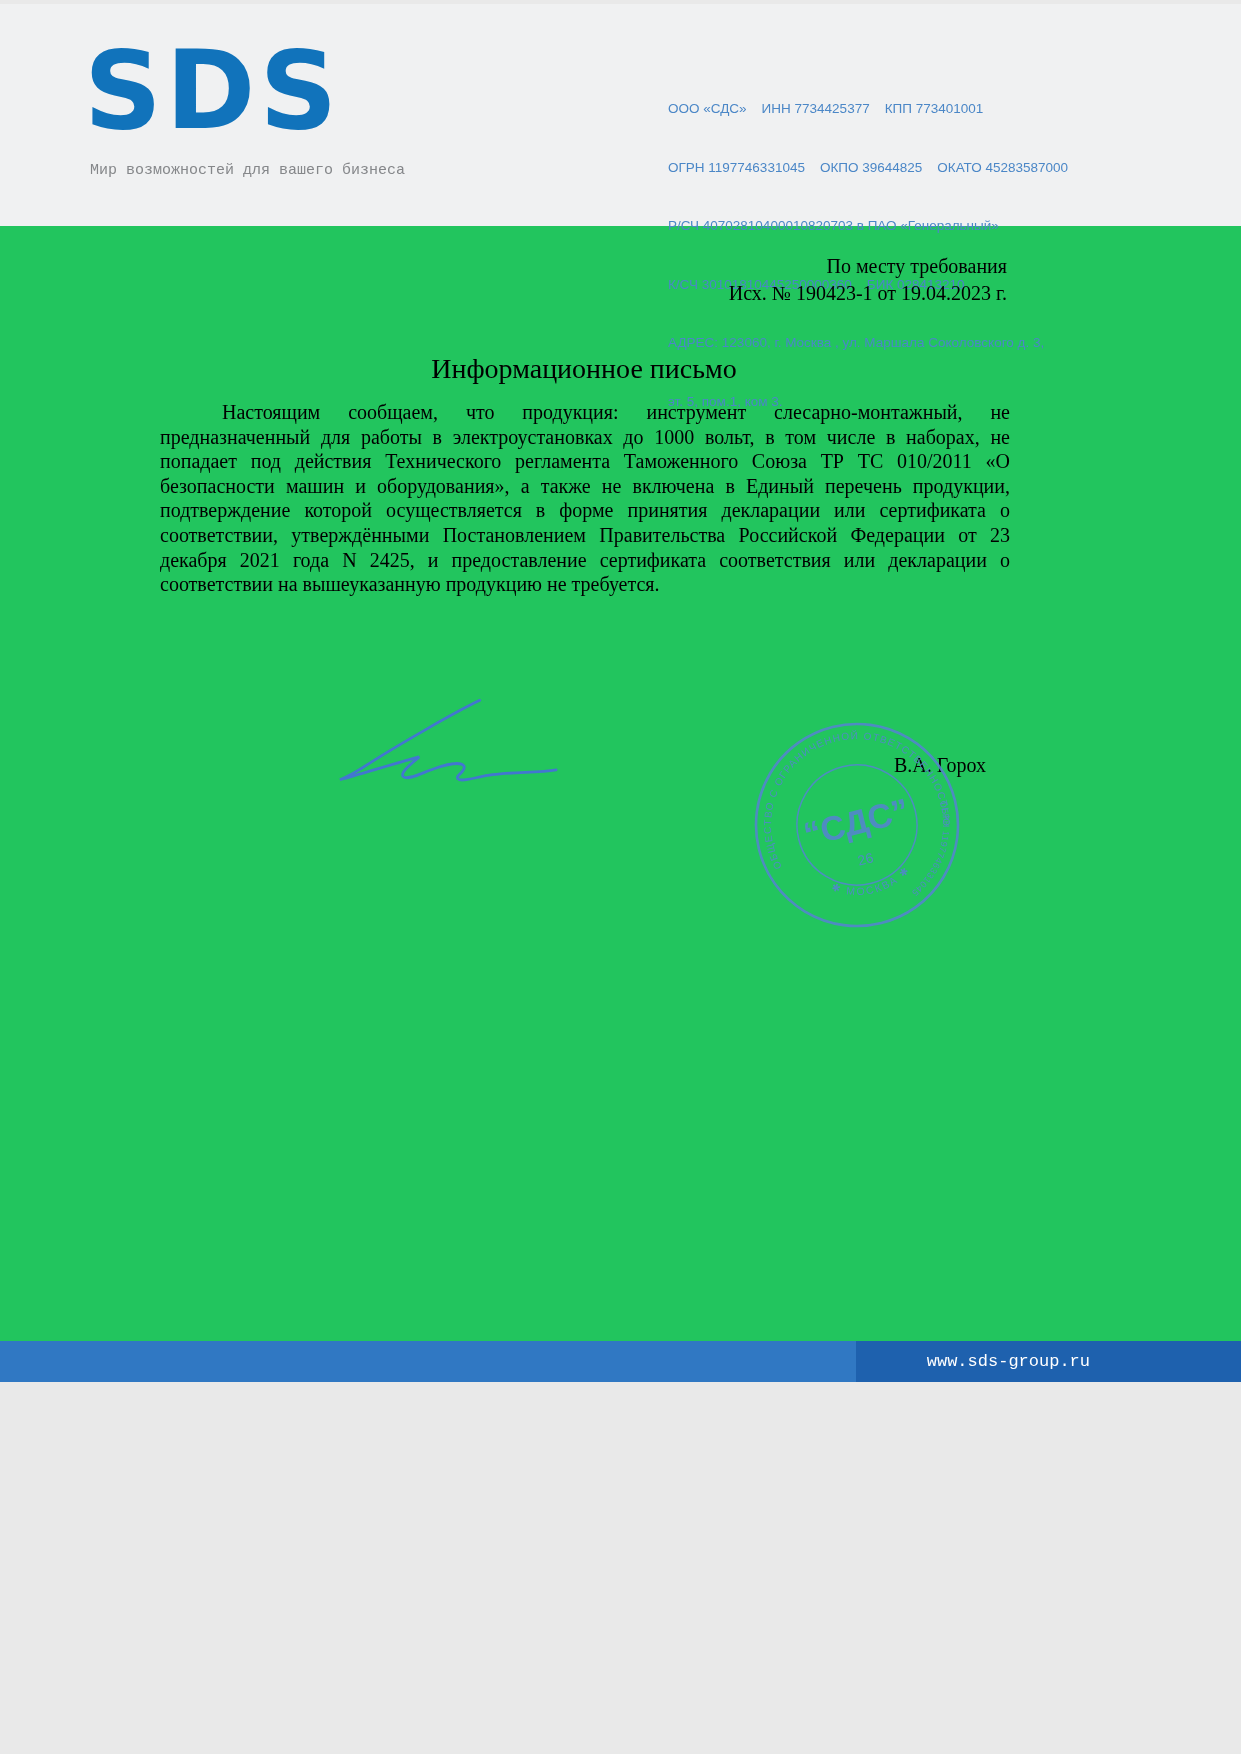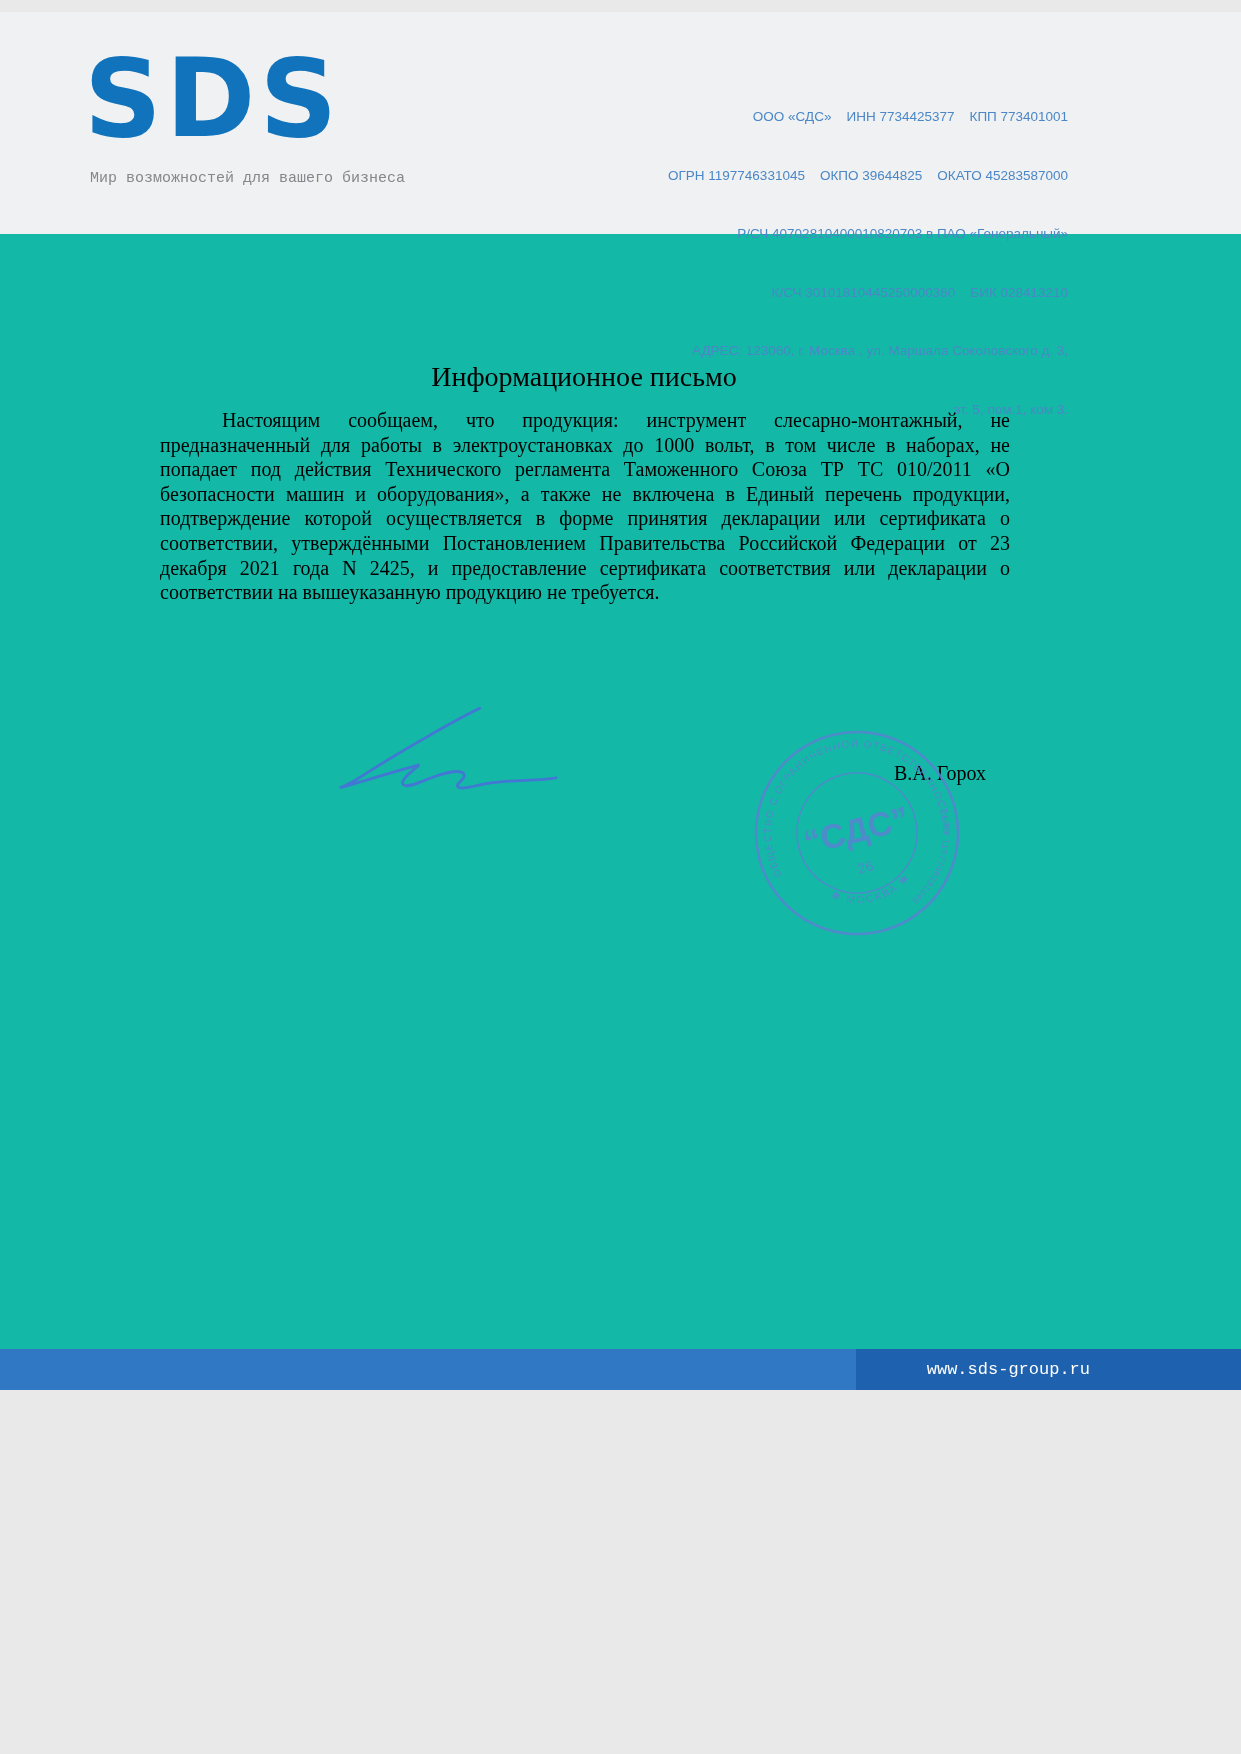--- a/index.html
+++ b/index.html
@@ -1,37 +1,37 @@
 <!DOCTYPE html>
 <html><head>
 <meta charset="utf-8">
 <style>
   * { margin:0; padding:0; box-sizing:border-box; }
   html,body { background:#e9e9e9; }
   .page {
-    position:relative; width:1241px; height:1378px; margin:12px auto;
-    background:#14b8a6; overflow:hidden;
+    position:relative; width:1241px; height:1378px; margin:4px auto;
+    background:#22c55e; overflow:hidden;
     font-family:"Liberation Serif", serif; color:#000;
   }
 
   
   .letterhead { position:absolute; top:0; left:0; width:100%; height:222px; background:#f0f1f2; }
   .logo-text {
     position:absolute; left:84px; top:30px;
     font-family:"DejaVu Sans", sans-serif; font-weight:800;
     font-size:108px; line-height:1.05; letter-spacing:4px; color:#1173bb;
   }
   .tagline {
     position:absolute; left:90px; top:158px;
     font-family:Liberation Mono, monospace; font-size:15px; color:#85878a;
   }
   .details {
     position:absolute; left:668px; top:56px;
     font-family:"Liberation Sans", sans-serif; font-size:13.5px; line-height:19.5px;
-    color:#4b87c7; white-space:pre-wrap;text-align:right;
+    color:#4b87c7; white-space:pre-wrap;
   }
 
   
   .ref-block { position:absolute; top:249px; right:234px; text-align:right; font-size:20px; line-height:27px; }
   .title { position:absolute; top:349px; left:160px; width:848px; text-align:center; font-size:28px; }
   .body  { position:absolute; top:396px; left:160px; width:850px; font-size:20px; line-height:24.6px; text-align:justify; }
   .body p.p1 { text-indent:62px; }
   .closing { position:absolute; top:702px; left:160px; font-size:20px; line-height:26px; }
   .signatory { position:absolute; top:750px; left:894px; font-size:20px; }
 
@@ -66,20 +66,24 @@
     <div class="details">
       <div class="detail-line">ООО «СДС»    ИНН 7734425377    КПП 773401001</div>
       <div class="detail-line">ОГРН 1197746331045    ОКПО 39644825    ОКАТО 45283587000</div>
       <div class="detail-line">Р/СЧ 40702810400010820703 в ПАО «Генеральный»</div>
       <div class="detail-line">К/СЧ 30101810445250000360    БИК 028413210</div>
       <div class="detail-line">АДРЕС: 123060, г. Москва , ул. Маршала Соколовского д. 3,</div>
       <div class="detail-line">эт. 5, пом.1, ком 3.</div>
     </div>
   </header>
 
+  <div class="ref-block">
+    <div class="ref-line">По месту требования</div>
+    <div class="ref-line">Исх. № 190423-1 от 19.04.2023 г.</div>
+  </div>
 
   <div class="title">Информационное письмо</div>
 
   <div class="body">
     <p class="p1">Настоящим сообщаем, что продукция: инструмент слесарно-монтажный, не предназначенный для работы в электроустановках до 1000 вольт, в том числе в наборах, не попадает под действия Технического регламента Таможенного Союза ТР ТС 010/2011 «О безопасности машин и оборудования», а также не включена в Единый перечень продукции, подтверждение которой осуществляется в форме принятия декларации или сертификата о соответствии, утверждёнными Постановлением Правительства Российской Федерации от 23 декабря 2021 года N 2425, и предоставление сертификата соответствия или декларации о соответствии на вышеуказанную продукцию не требуется.</p>
   </div>
 
 
   <svg class="signature" viewBox="0 0 240 100" aria-hidden="true">
     <path d="M 153,6 C 128,18 76,48 44,68 C 32,76 20,83 12,86

